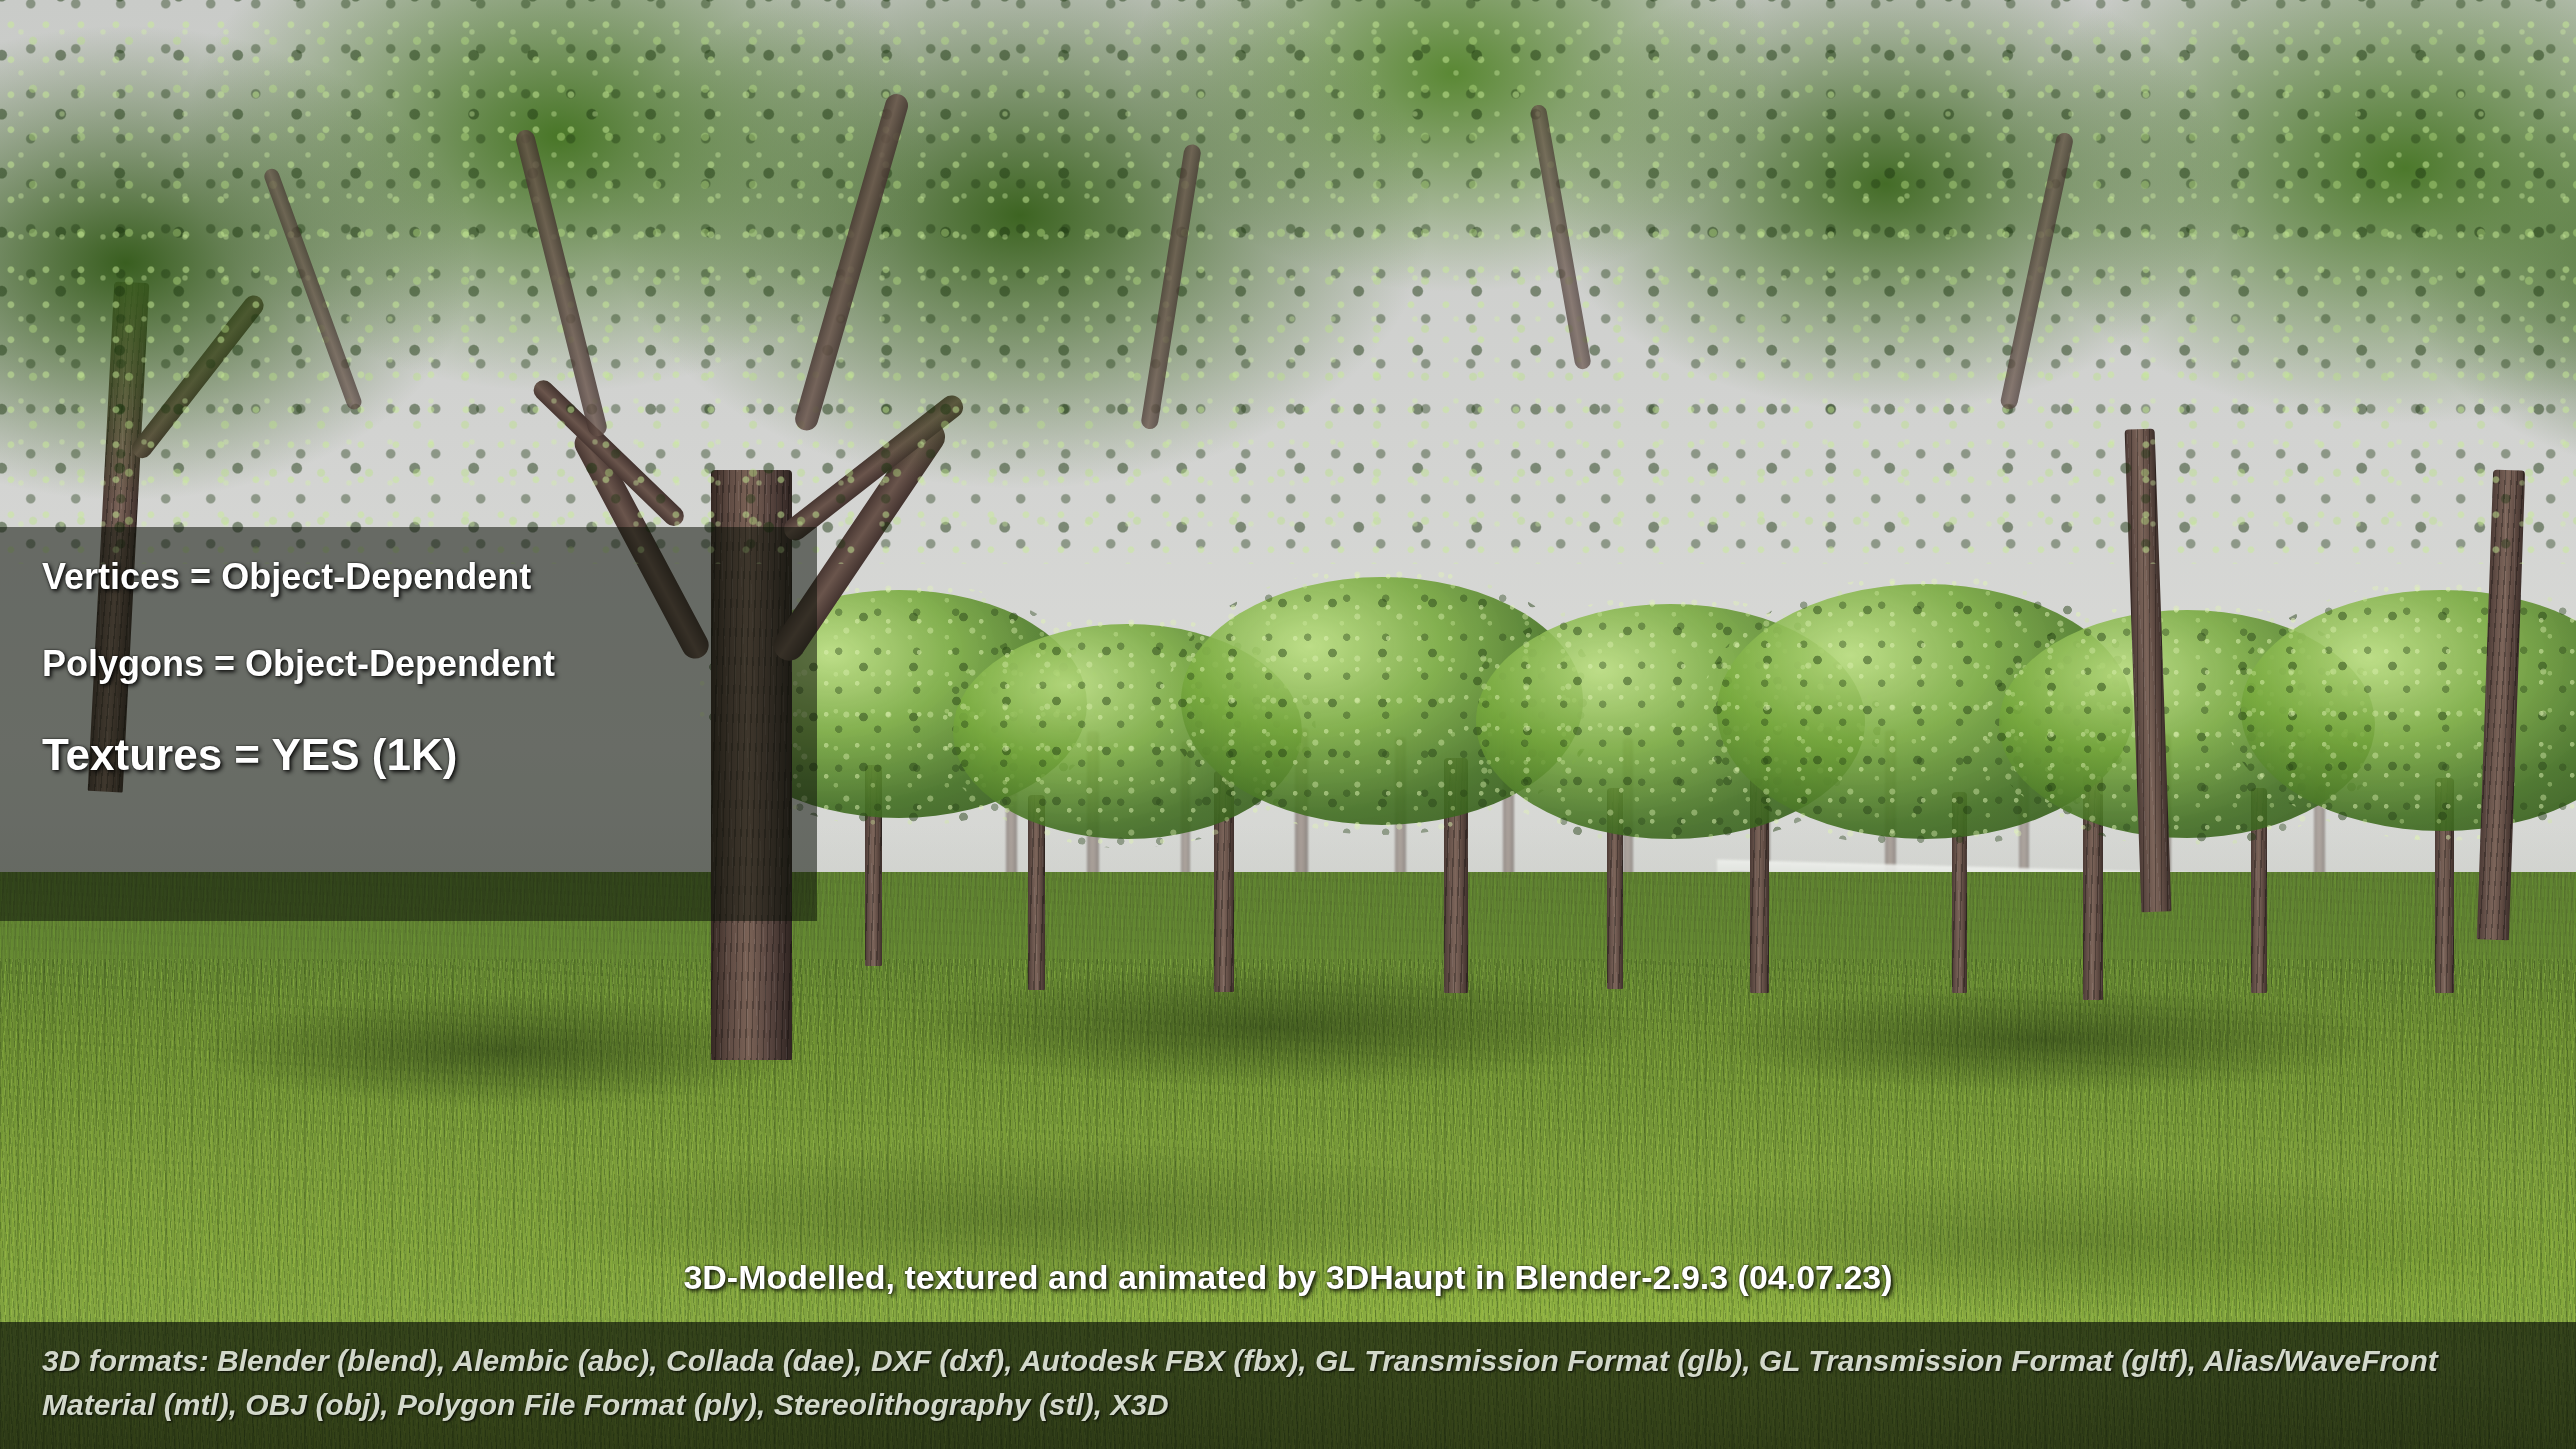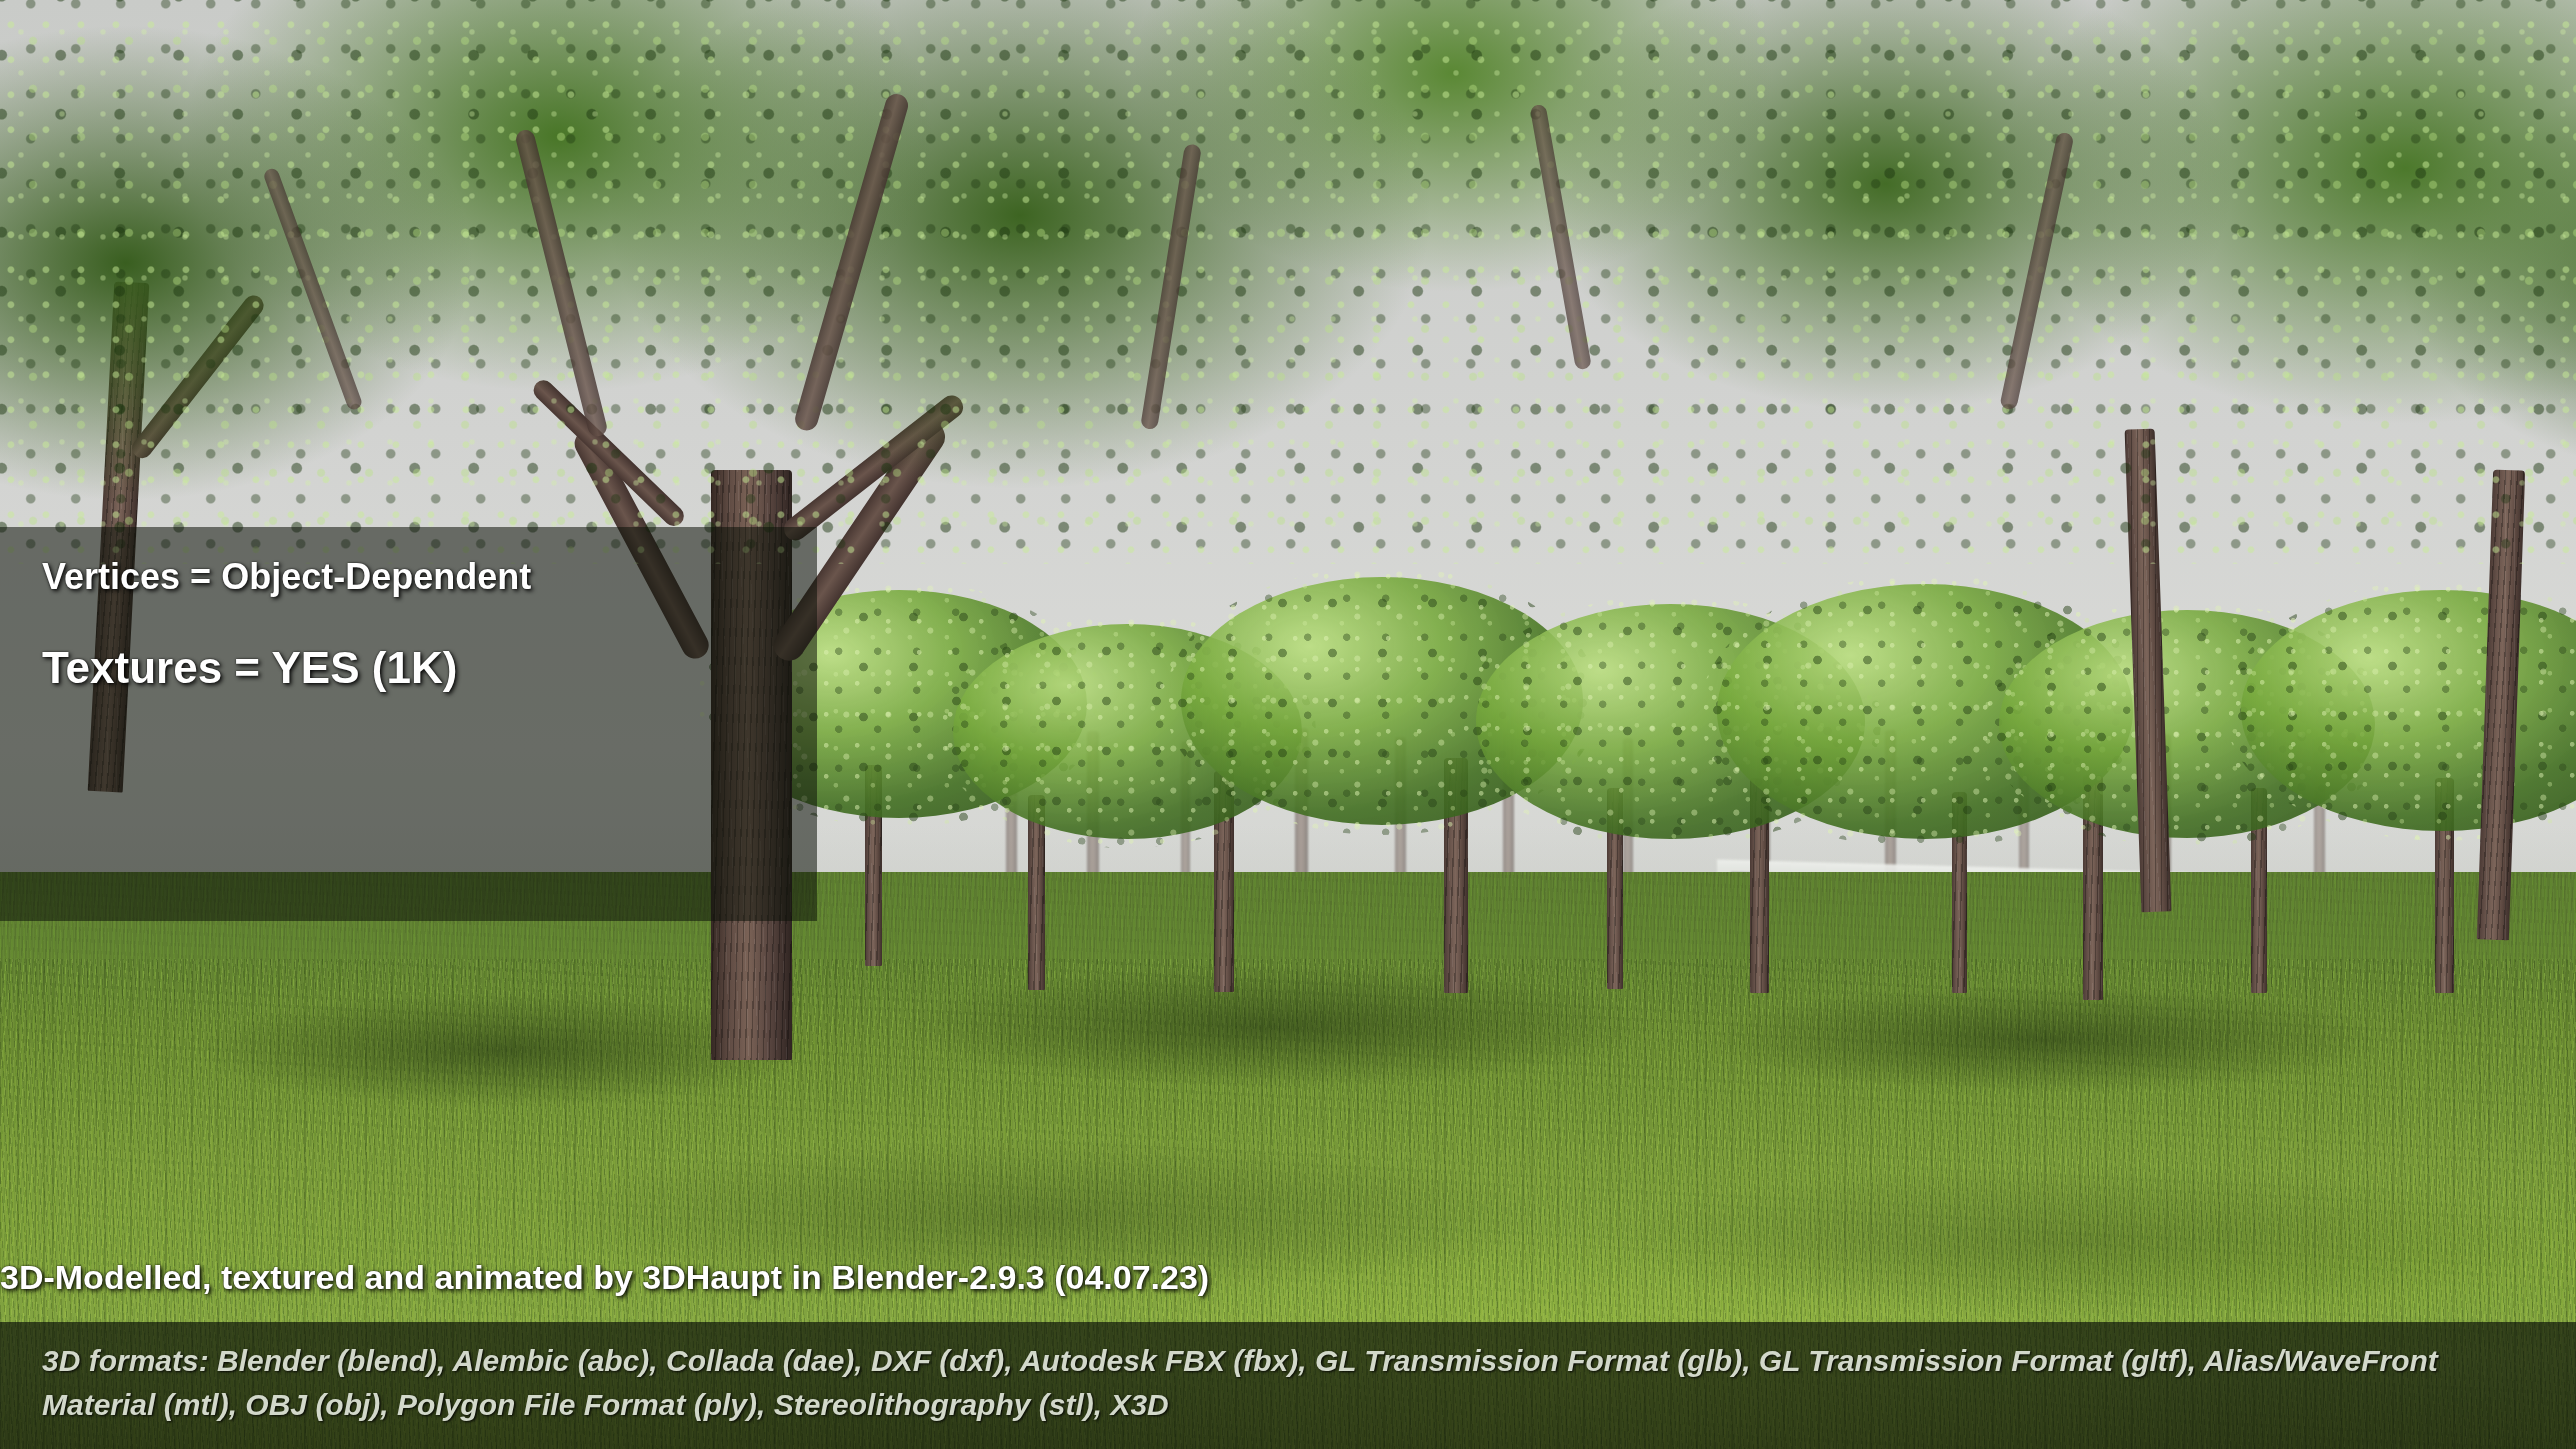--- a/index.html
+++ b/index.html
@@ -192,20 +192,21 @@
 
   
   .blender-badge{
     position:absolute; left:28px; top:973px;
     width:262px; height:302px;
     z-index:39;
   }
 
   .credit{
     position:absolute; left:0; top:1258px; width:100%;
+    text-align:center;
     color:#fff;
     font-size:34px;
     font-weight:700;
     font-family:"Liberation Sans Narrow","Liberation Sans", sans-serif;
     text-shadow:2px 2px 4px rgba(0,0,0,.9), 0 0 2px rgba(0,0,0,.85);
     z-index:42;
     white-space:nowrap;
   }
 
   .formats-bar{
@@ -323,20 +324,21 @@
       <div class="branch" style="left:1999px;top:127px;width:17.4px;height:282px;transform:rotate(12deg);opacity:.72;"></div>
       <div class="branch" style="left:349px;top:154px;width:14.8px;height:255px;transform:rotate(-20deg);opacity:.7;"></div>
     </div>
 
     <div class="grade"></div>
   </div>
 
 
   <div class="spec-panel">
     <div class="spec-line sm">Vertices = Object-Dependent</div>
+    <div class="spec-line sm">Polygons = Object-Dependent</div>
     <div class="spec-line lg">Textures = YES (1K)</div>
   </div>
 
 
   <div class="credit">3D-Modelled, textured and animated by 3DHaupt in Blender-2.9.3 (04.07.23)</div>
 
   <div class="formats-bar">
     <div class="formats-text">3D formats: Blender (blend), Alembic (abc), Collada (dae), DXF (dxf), Autodesk FBX (fbx), GL Transmission Format (glb), GL Transmission Format (gltf), Alias/WaveFront Material (mtl), OBJ (obj), Polygon File Format (ply), Stereolithography (stl), X3D</div>
   </div>
 

